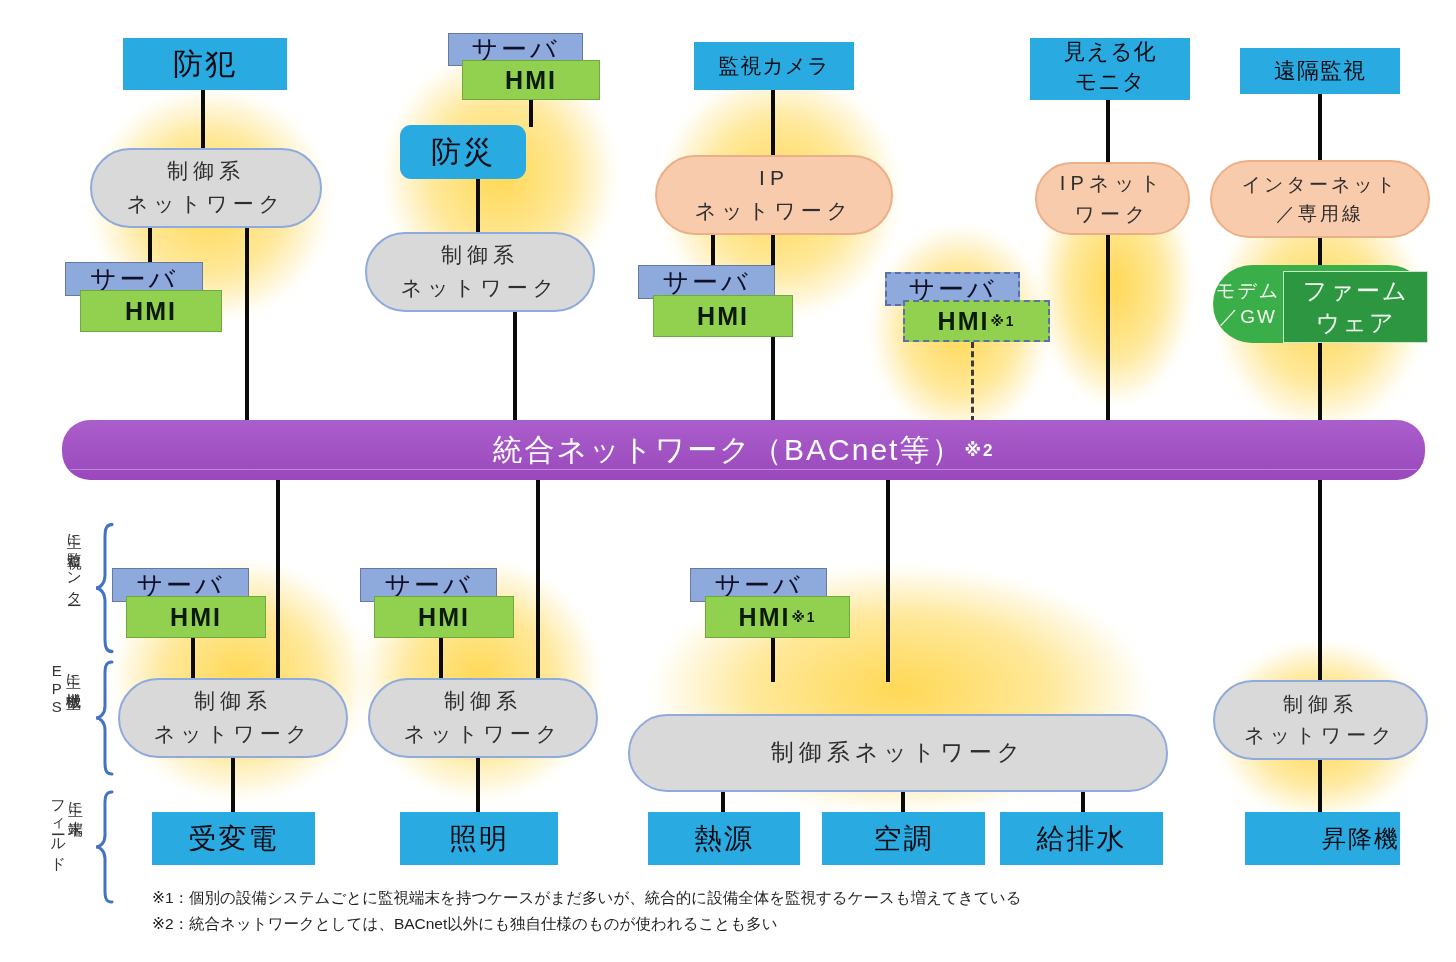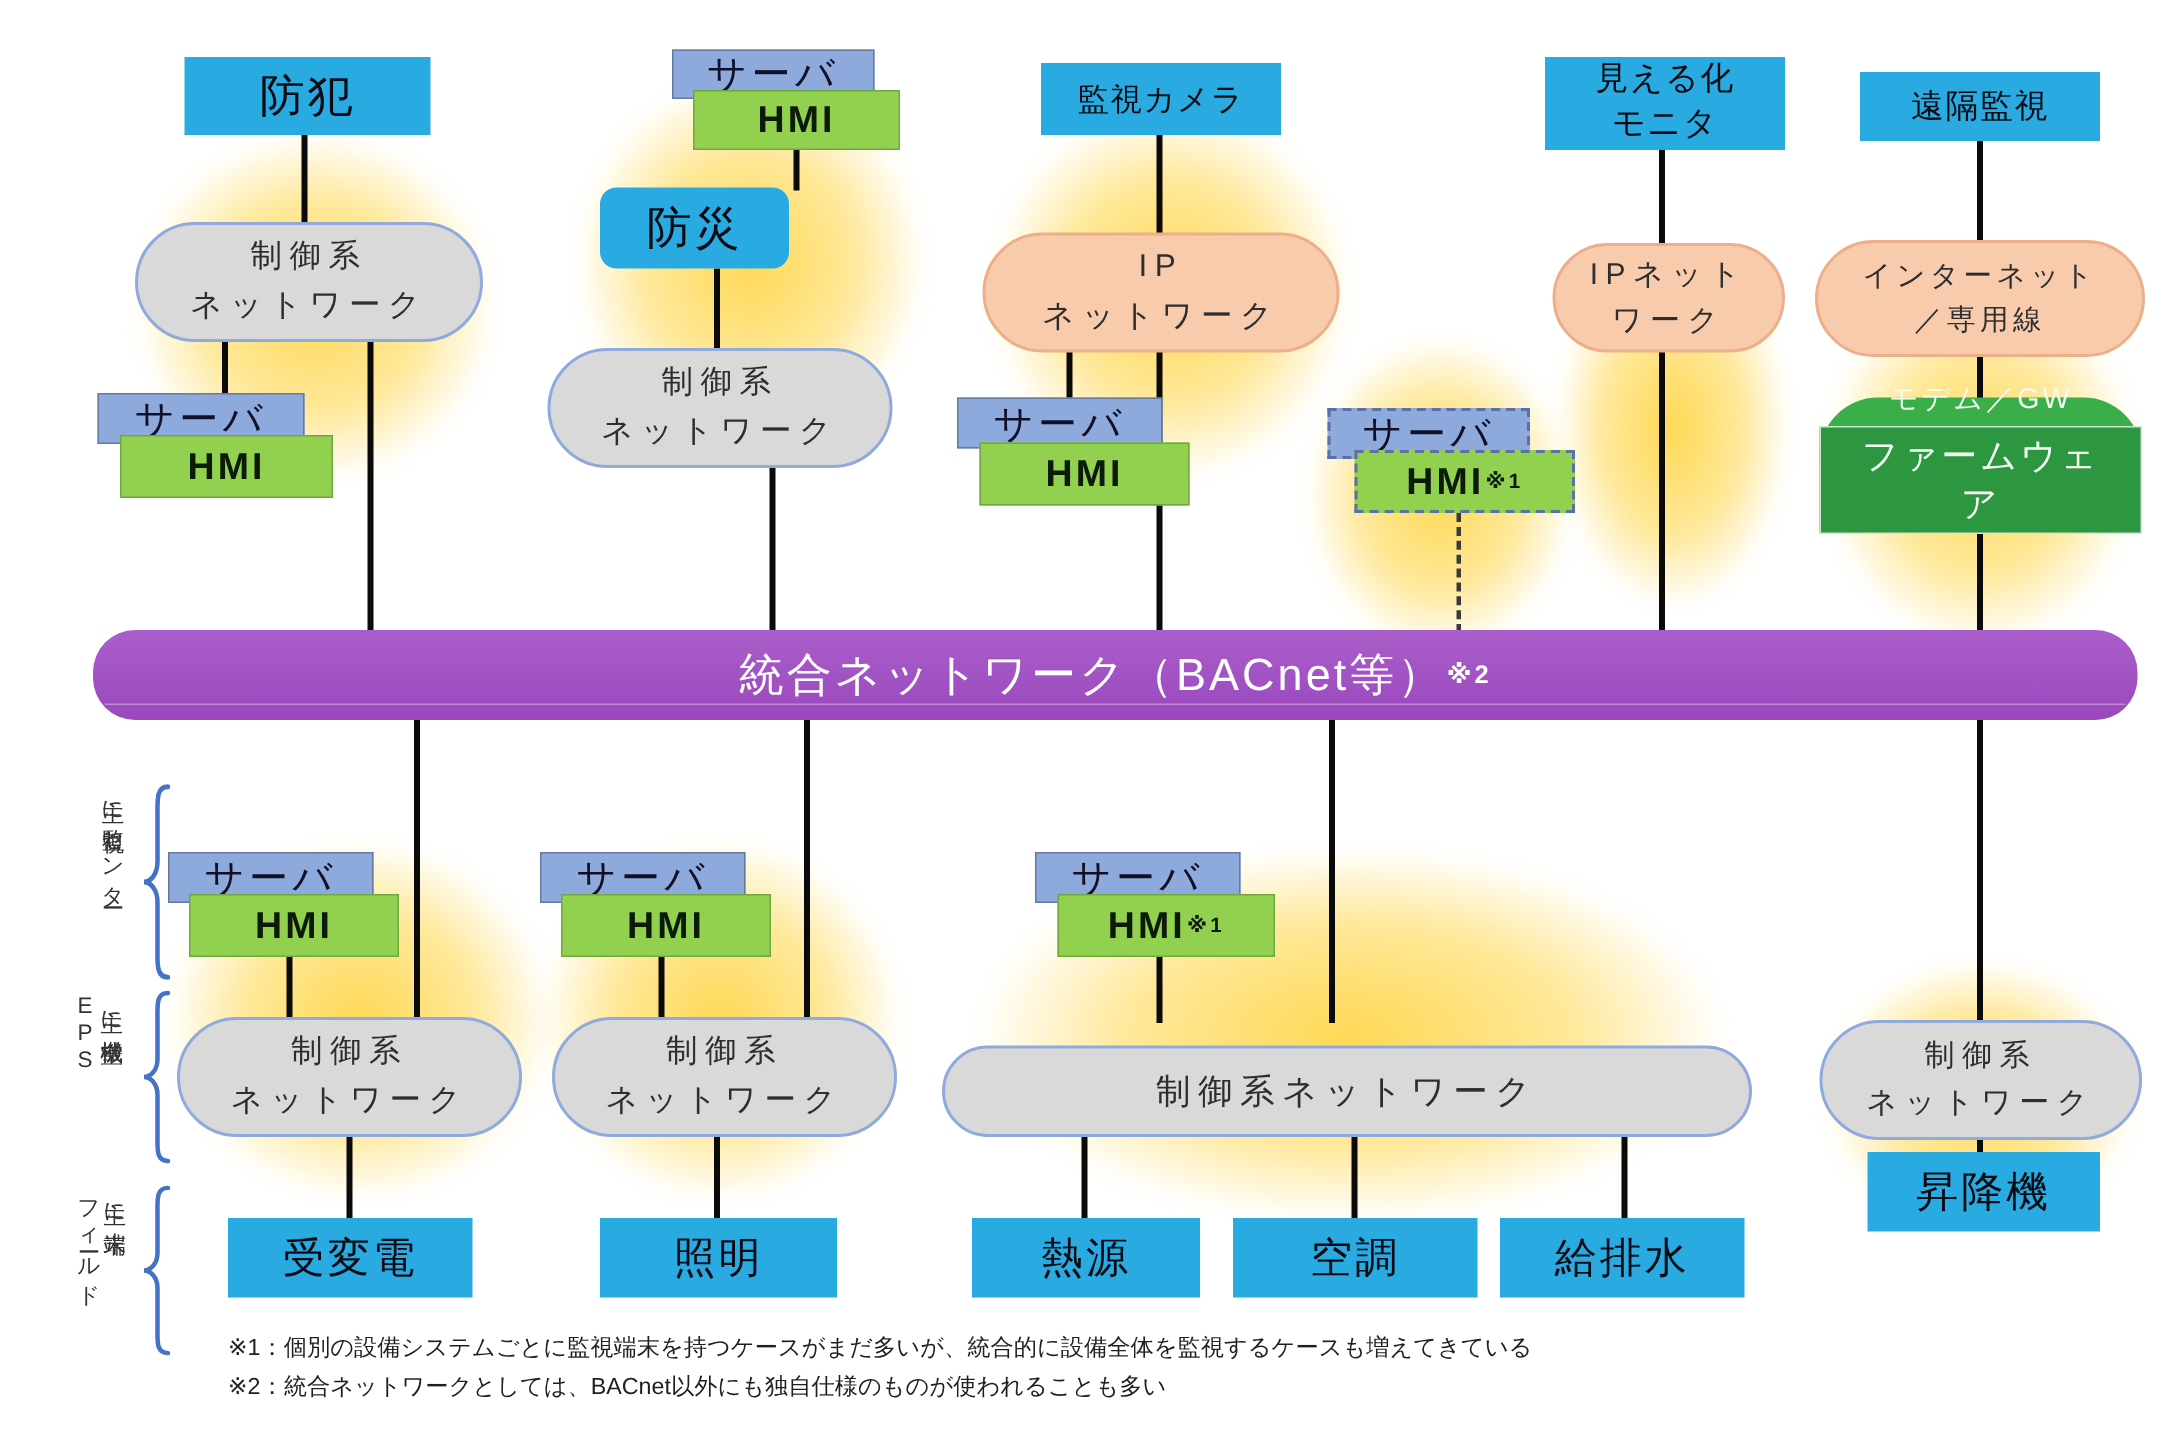--- a/index.html
+++ b/index.html
@@ -19,21 +19,21 @@
   .sysbox.small{font-size:21px;letter-spacing:1px;}
   .sysbox.mid{font-size:22px;letter-spacing:1px;line-height:1.35;flex-direction:column;}
   .server{background:#8EA9DB;border:1px solid #66799f;color:#101028;font-size:26px;letter-spacing:3px;}
   .hmi{background:#92D050;border:1px solid #6fa83c;color:#0c1a08;font-size:25px;font-weight:600;letter-spacing:2px;z-index:4;}
   .dashedbox{border:2px dashed #5b6fa8;}
   .stadium{background:#D9D9D9;border:2px solid #8FAADC;border-radius:46px;flex-direction:column;color:#2e2e2e;font-size:21px;letter-spacing:5px;line-height:1.55;}
   .stadium.peach{background:#F8CBAD;border-color:#ecaf88;}
   .stadium.oneline{flex-direction:row;font-size:23px;letter-spacing:5px;}
   .backbone{background:linear-gradient(180deg,#AA5ECB 0%,#9A48BC 100%);border-radius:28px;color:#fff;font-size:30px;letter-spacing:2px;}
   .backbone::after{content:"";position:absolute;left:8px;right:8px;bottom:10px;height:1px;background:rgba(255,255,255,0.35);}
-  .modem{background:#3AAE49;border-radius:40px;flex-direction:column;color:#f4fbef;font-size:19px;letter-spacing:2px;padding:6px 0;}
+  .modem{background:#3AAE49;border-radius:40px;flex-direction:row;color:#f4fbef;font-size:19px;letter-spacing:2px;padding:6px 0;}
   .firm{background:#2d9640;border:1px solid #cde9cd;color:#f4fbef;font-size:24px;letter-spacing:2px;padding:3px 18px;margin-top:5px;}
   sup{font-size:0.55em;vertical-align:super;font-weight:700;margin-left:1px;}
   .vtext{position:absolute;writing-mode:vertical-rl;text-orientation:upright;color:#333;font-size:15px;letter-spacing:1px;z-index:3;line-height:1.15;}
   .vtext span{display:block;}
   .brace{position:absolute;z-index:3;}
   .footnote{position:absolute;color:#1f1f1f;font-size:15.5px;z-index:3;white-space:nowrap;}
 </style>
 </head>
 <body>
 
@@ -190,21 +190,21 @@
   <div class="node stadium" style="left:118px;top:678px;width:230px;height:80px;">
     <span>制御系</span>
     <span>ネットワーク</span>
   </div>
 
   <div class="node stadium" style="left:368px;top:678px;width:230px;height:80px;">
     <span>制御系</span>
     <span>ネットワーク</span>
   </div>
 
-  <div class="node stadium oneline" style="left:628px;top:697px;width:540px;height:61px;">
+  <div class="node stadium oneline" style="left:628px;top:714px;width:540px;height:78px;">
     <span>制御系ネットワーク</span>
   </div>
 
   <div class="node stadium" style="left:1213px;top:680px;width:215px;height:80px;font-size:20px;">
     <span>制御系</span>
     <span>ネットワーク</span>
   </div>
 
   <div class="node sysbox" style="left:152px;top:812px;width:163px;height:53px;font-size:28px;">
     <span>受変電</span>
@@ -214,21 +214,21 @@
   </div>
   <div class="node sysbox" style="left:648px;top:812px;width:152px;height:53px;font-size:28px;">
     <span>熱源</span>
   </div>
   <div class="node sysbox" style="left:822px;top:812px;width:163px;height:53px;font-size:28px;">
     <span>空調</span>
   </div>
   <div class="node sysbox" style="left:1000px;top:812px;width:163px;height:53px;font-size:28px;">
     <span>給排水</span>
   </div>
-  <div class="node sysbox" style="left:1245px;top:768px;width:155px;height:53px;font-size:28px;">
+  <div class="node sysbox" style="left:1245px;top:812px;width:155px;height:53px;font-size:24px;justify-content:flex-end;">
     <span>昇降機</span>
   </div>
 
   <div class="vtext" style="left:66px;top:522px;height:136px;">
     <span>主に監視センター</span>
   </div>
   <div class="brace" style="left:92px;top:520px;width:24px;height:136px;">
     <svg width="100%" height="100%" viewBox="0 0 24 120" preserveAspectRatio="none">
       <path d="M20 4 C12 4 13 12 13 22 L13 48 C13 56 8 60 4 60 C8 60 13 64 13 72 L13 98 C13 108 12 116 20 116" stroke="#4472C4" stroke-width="3" fill="none" stroke-linecap="round"></path>
     </svg>

